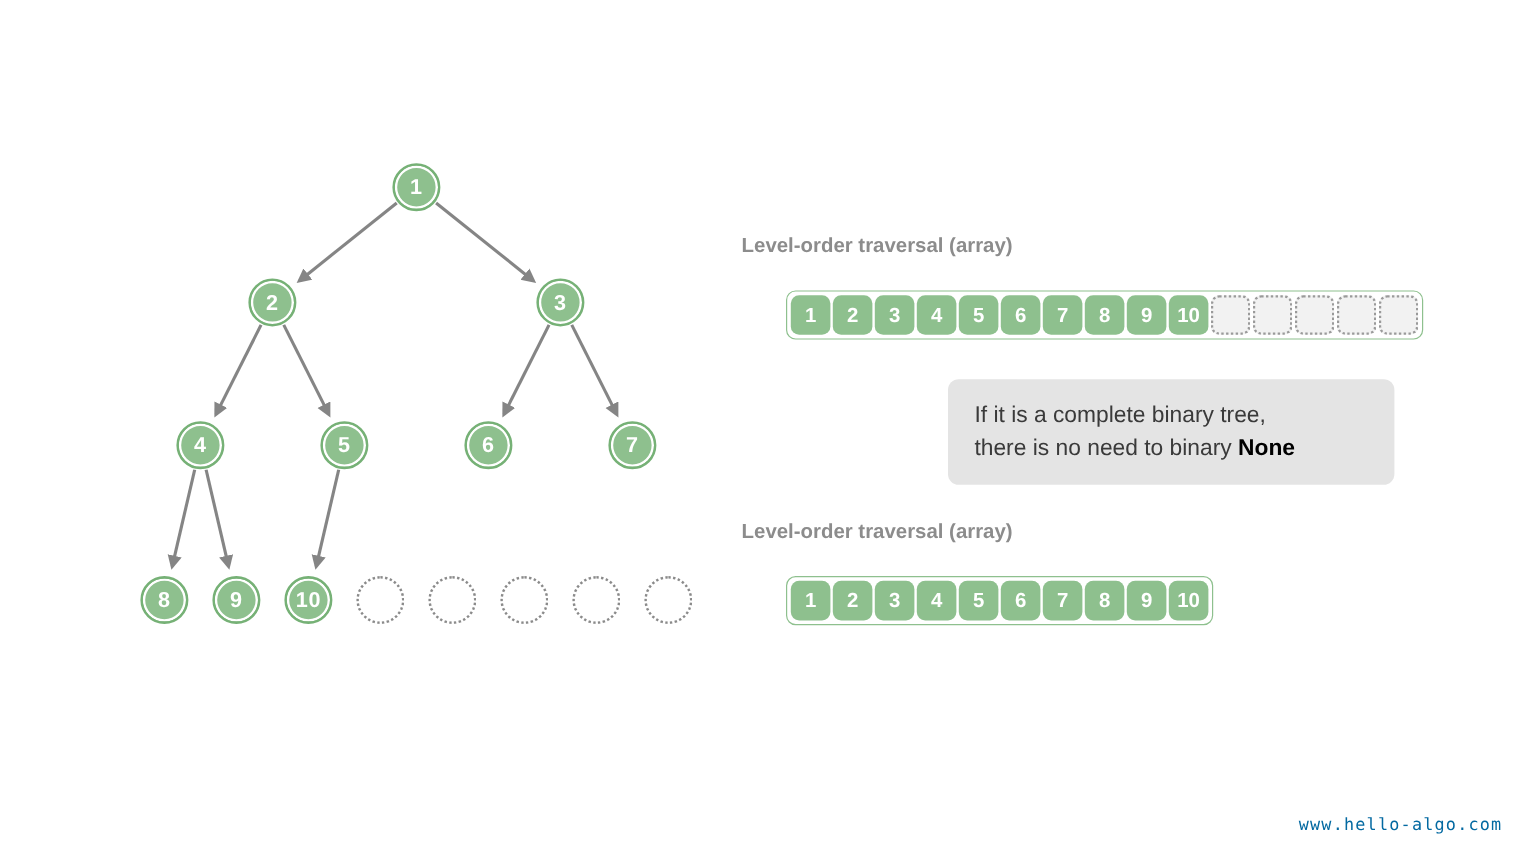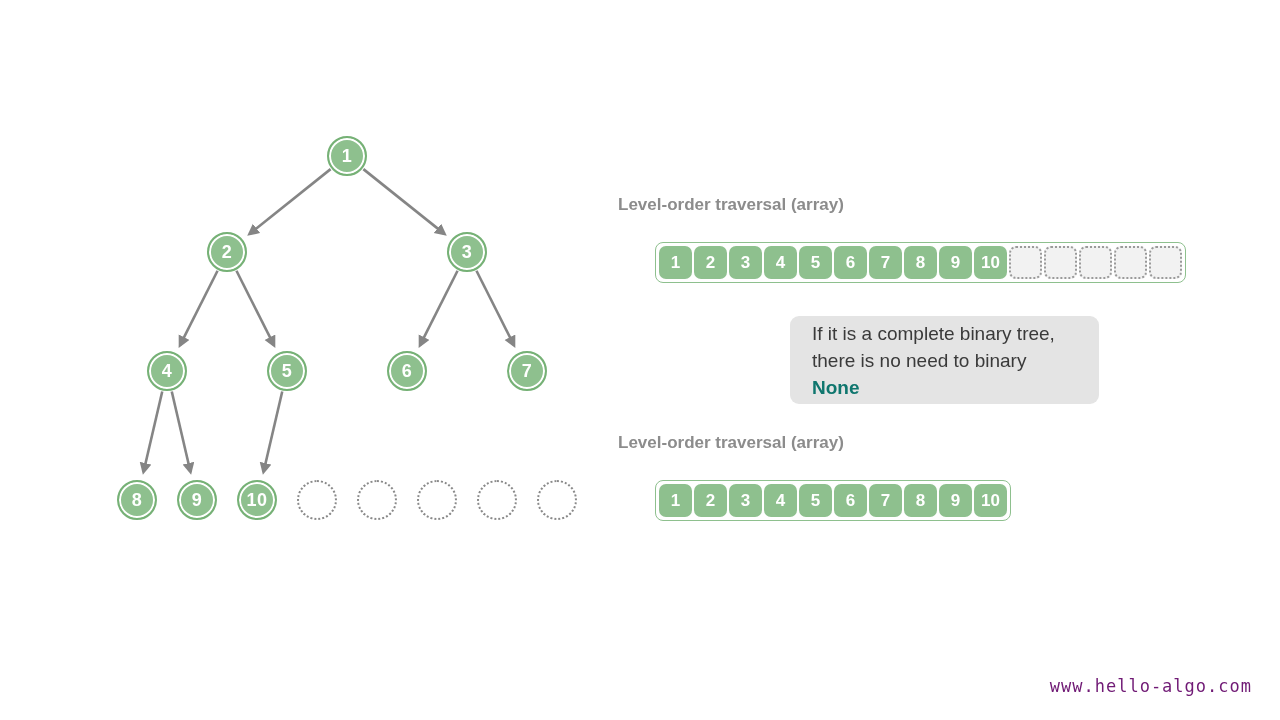--- a/index.html
+++ b/index.html
@@ -90,46 +90,46 @@
     box-sizing: border-box;
   }
   .cell.empty {
     background: #f2f2f2;
     border: 2px dotted #9a9a9a;
   }
   #callout-box {
     position: absolute;
     left: 180px;
     top: 300px;
-    width: 309px;
+    width: 372px;
     height: 88px;
     background: #e4e4e4;
     border-radius: 9px;
     display: flex;
     align-items: center;
     box-sizing: border-box;
     padding: 0 22px;
   }
   #callout-text {
     color: #3a3a3a;
     font-size: 19px;
     line-height: 27px;
   }
   .none-token {
-    color: #0f766e;
+    color: #000000;
     font-weight: 700;
   }
 
   
   #watermark {
     position: absolute;
     right: 28px;
     bottom: 24px;
-    color: #701a75;
-    font-size: 17px;
+    color: #0369a1;
+    font-size: 14px;
     font-family: "DejaVu Sans Mono", monospace;
     letter-spacing: 1px;
   }
 </style>
 </head>
 <body>
 
 <div id="tree-panel">
   <svg id="tree-svg" width="610" height="720">
     <defs>

